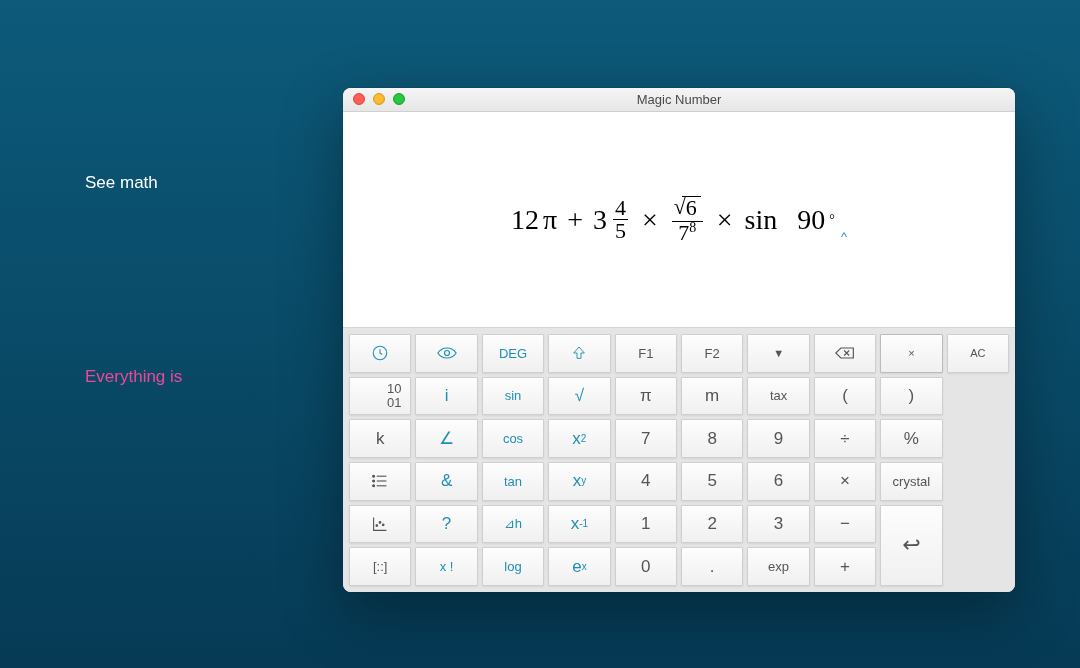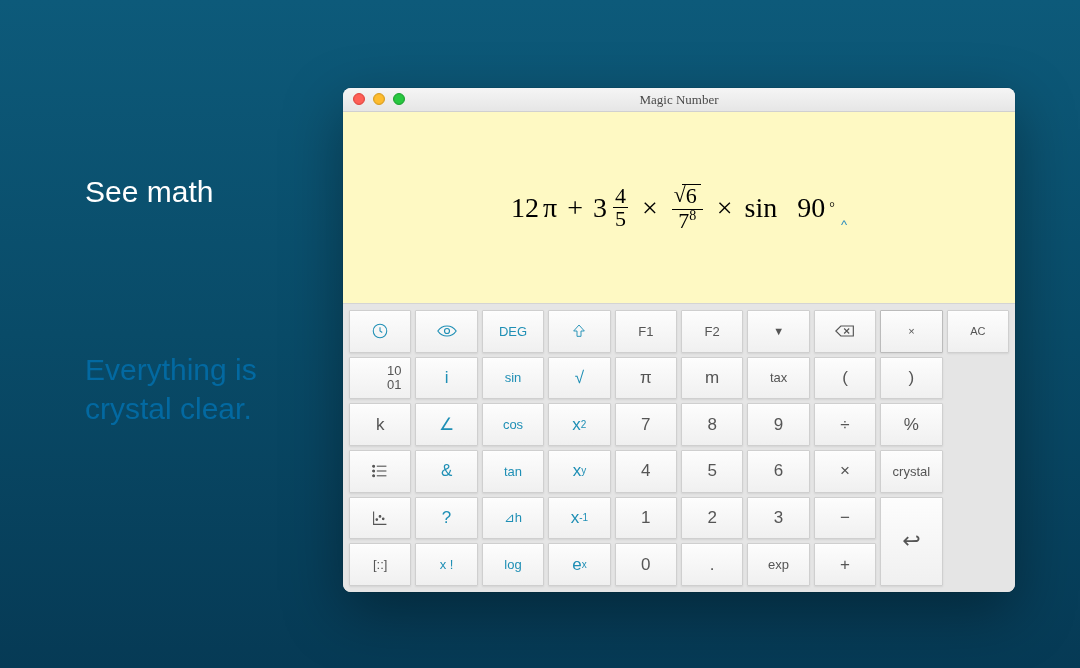--- a/index.html
+++ b/index.html
@@ -6,61 +6,61 @@
   html, body { width: 1080px; height: 668px; overflow: hidden; }
   body {
     background: linear-gradient(180deg, #0d5a7a 0%, #094b68 50%, #063a55 100%);
     font-family: "Helvetica Neue", Helvetica, Arial, sans-serif;
     position: relative;
   }
   .promo-text {
     position: absolute;
     left: 85px;
     color: #fff;
-    font-size: 30px;
+    font-size: 17px;
     font-weight: 300;
     line-height: 1.3;
   }
   .promo-1 { top: 172px; color: #ffffff; }
-  .promo-2 { top: 350px; color: #0369a1; }
+  .promo-2 { top: 366px; color: #ec4899; }
 
   
   .window {
     position: absolute;
     left: 343px; top: 88px;
     width: 672px; height: 504px;
     border-radius: 8px;
     box-shadow: 0 20px 60px rgba(0,0,0,.35), 0 0 0 1px rgba(0,0,0,.06);
     overflow: hidden;
     background: #ececec;
     display: flex; flex-direction: column;
   }
   .titlebar {
     height: 24px;
     background: linear-gradient(180deg,#f5f5f5,#e6e6e6);
     border-bottom: 1px solid #d0d0d0;
     position: relative;
     display: flex; align-items: center; justify-content: center;
-    font-size: 13px; color: #4a4a4a; font-family: Liberation Serif, serif;
+    font-size: 13px; color: #4a4a4a;
   }
   .traffic {
     position: absolute; left: 10px; top: 5px;
     display: flex; gap: 8px;
   }
   .traffic span {
     width: 12px; height: 12px; border-radius: 50%; display: inline-block;
     box-shadow: inset 0 0 1px rgba(0,0,0,.2);
   }
   .t-close   { background: #ff5f57; border:1px solid #e04640; }
   .t-min     { background: #febc2e; border:1px solid #d79e22; }
   .t-zoom    { background: #28c840; border:1px solid #1ea132; }
 
   
   .expr-pane {
-    height: 192px; background: #fef9c3;
+    height: 216px; background: #ffffff;
     display: flex; align-items: center; justify-content: center;
     font-size: 28px; font-family: "Times New Roman", Times, serif;
     border-bottom: 1px solid #d4d4d4;
     position: relative;
   }
   .expr { display: flex; align-items: center; gap: 4px; }
   .expr .int { font-size: 28px; }
   .frac {
     display: inline-flex; flex-direction: column; align-items: center;
     line-height: 1; margin: 0 2px; vertical-align: middle;
@@ -109,21 +109,20 @@
   svg { stroke: currentColor; fill: none; stroke-width: 1.4; }
 </style>
 </head>
 <body>
 
 <div class="promo-text promo-1">
   <span>See math</span><br>
 </div>
 <div class="promo-text promo-2">
   <span>Everything is</span><br>
-  <span>crystal clear.</span>
 </div>
 
 <div class="window">
   <div class="titlebar">
     <div class="traffic">
       <span class="t-close"></span>
       <span class="t-min"></span>
       <span class="t-zoom"></span>
     </div>
     <span>Magic Number</span>

